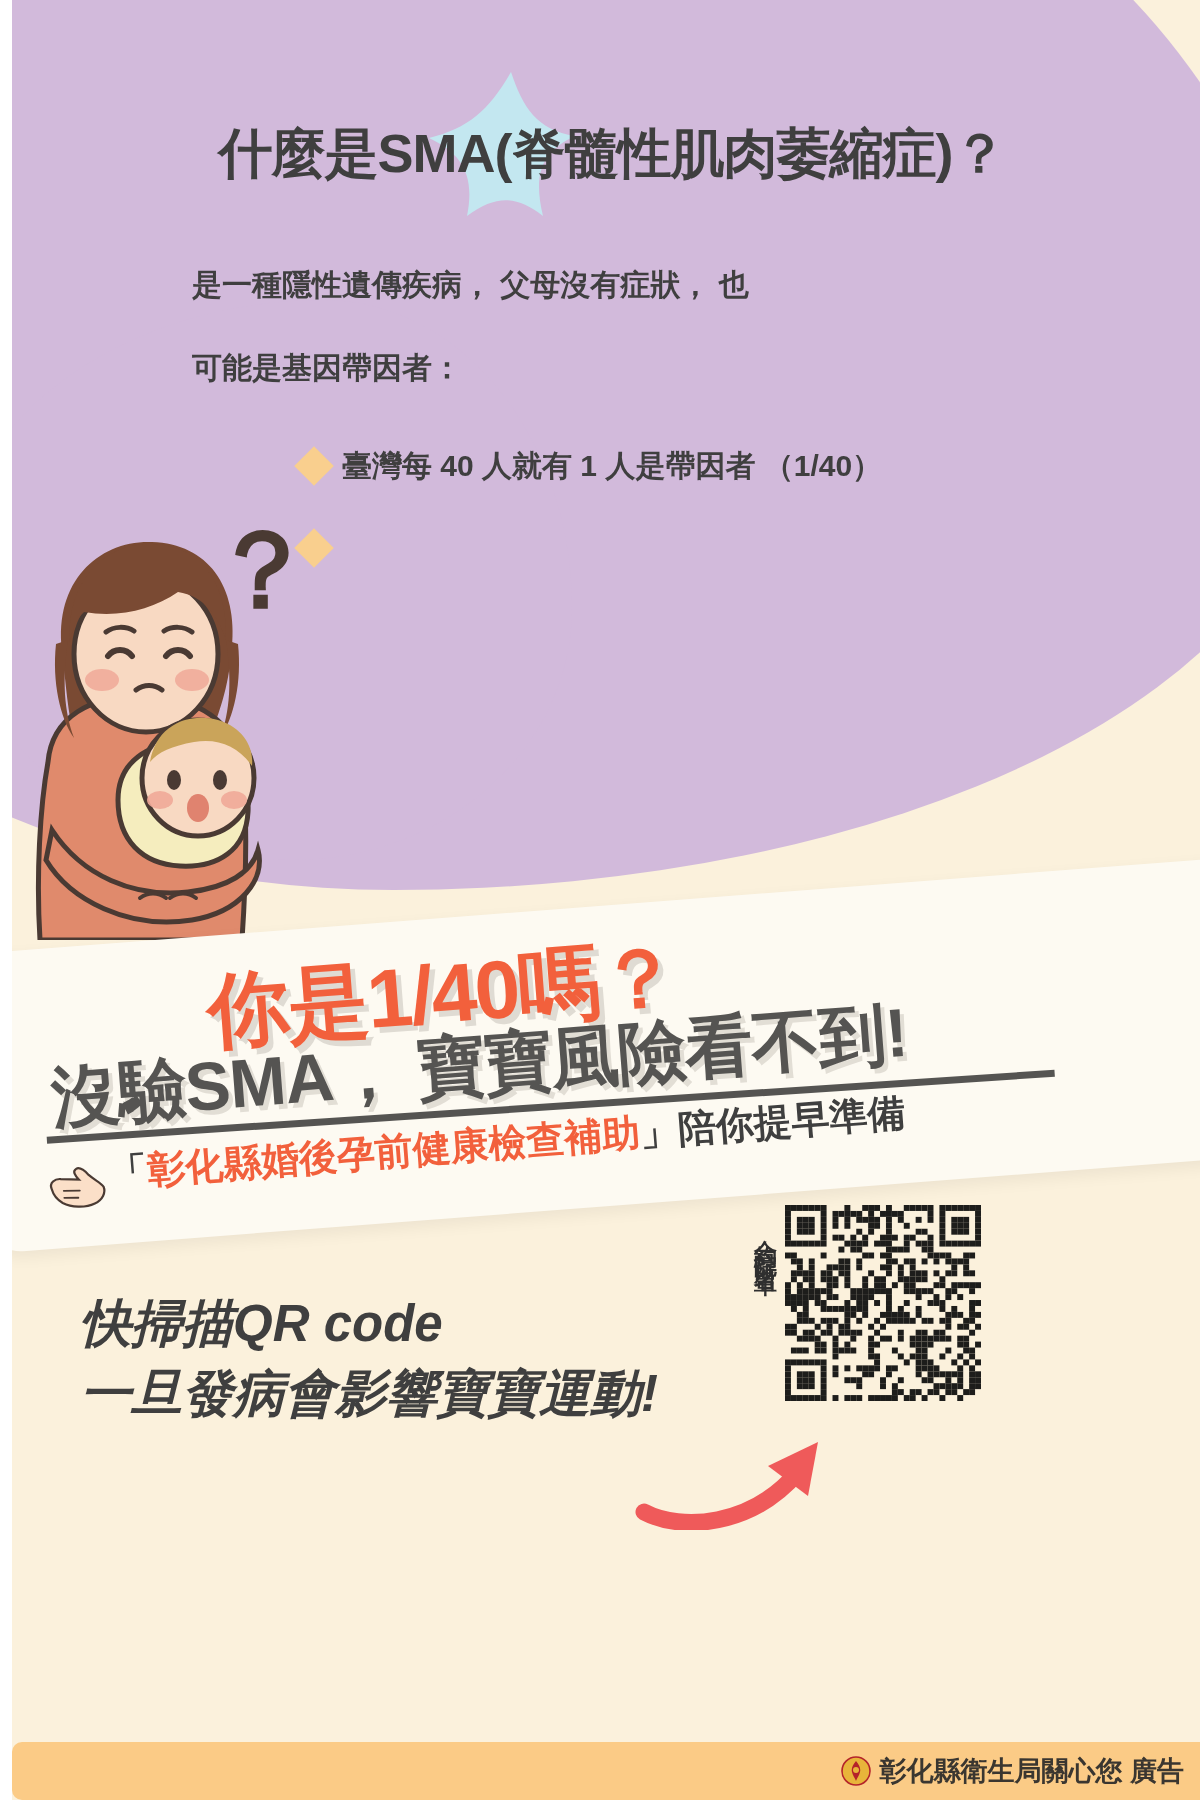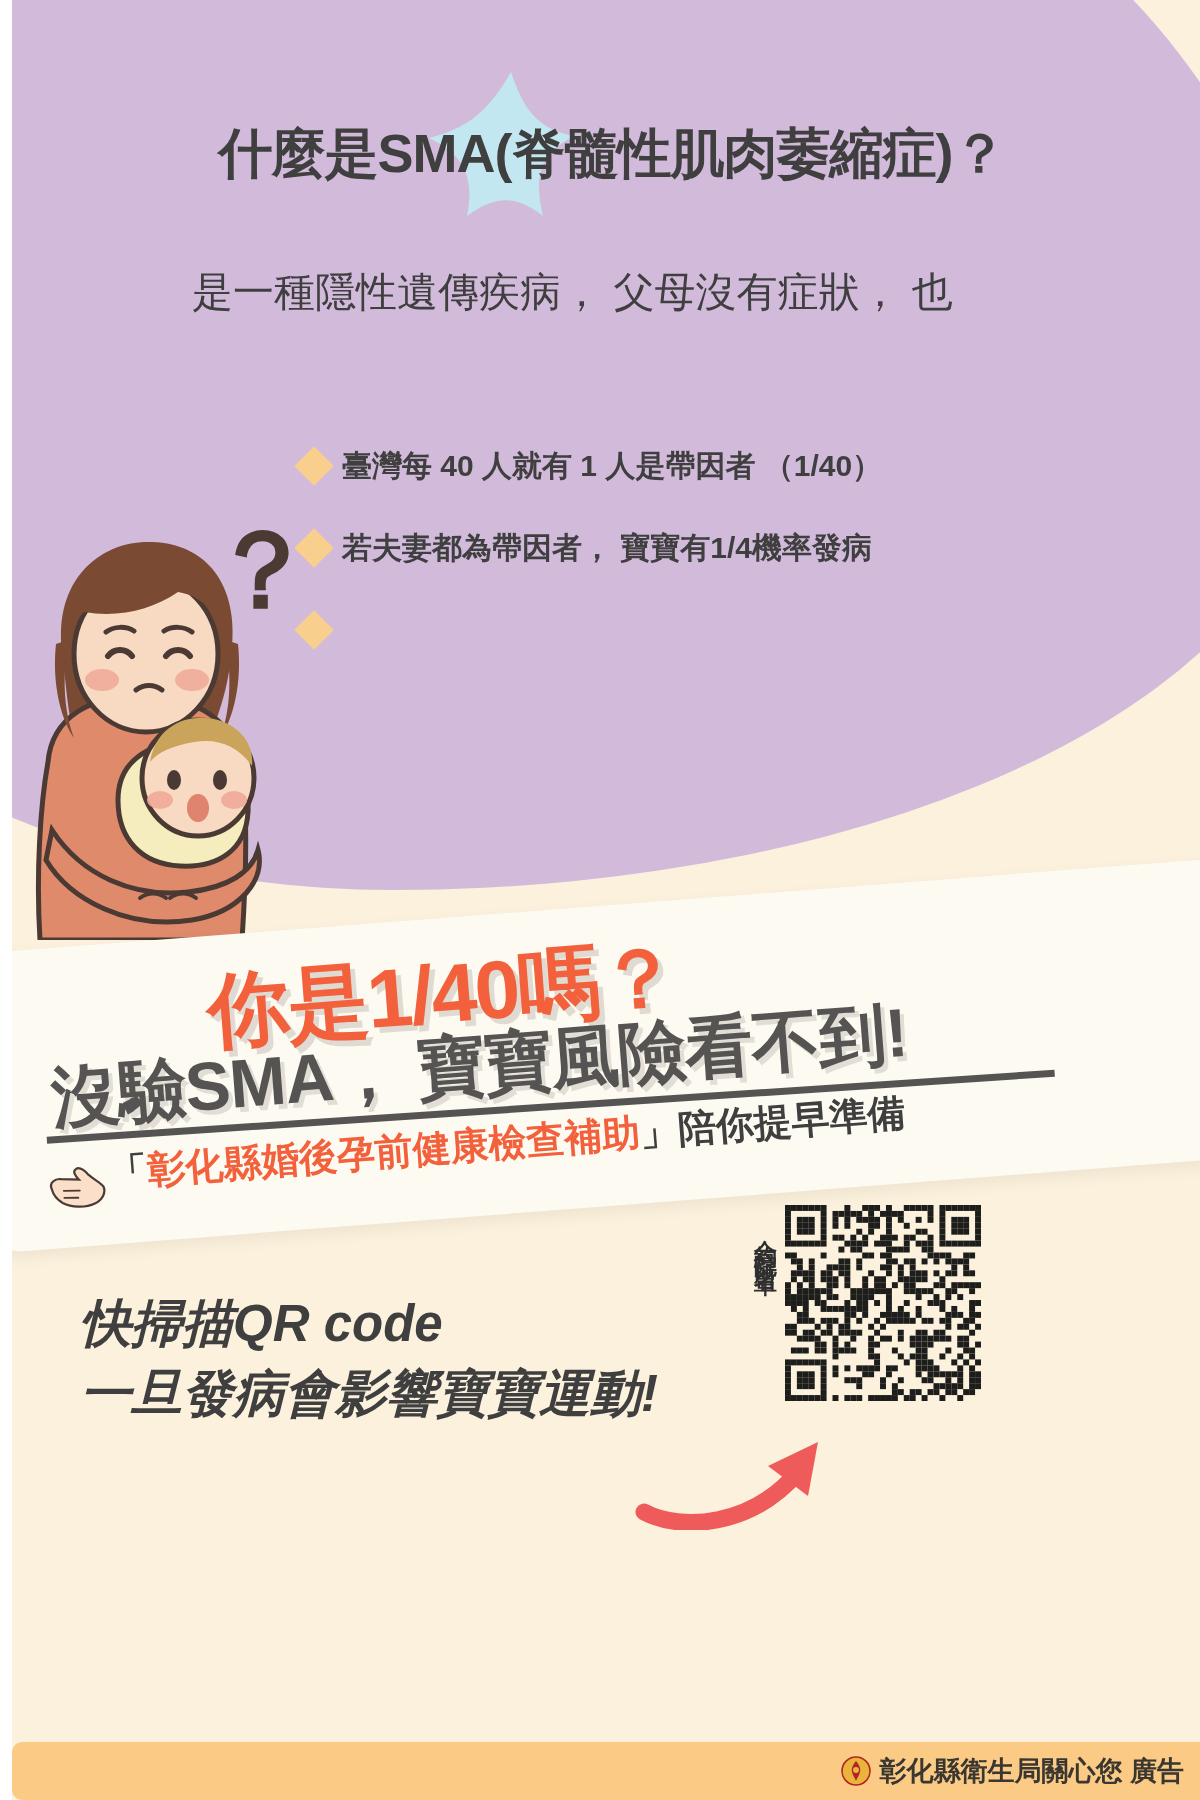--- a/index.html
+++ b/index.html
@@ -50,22 +50,22 @@
     z-index: 5;
     font-size: 54px;
     font-weight: bold;
     color: #3f3f3f;
     letter-spacing: -1px;
     white-space: nowrap;
   }
   .para {
     position: absolute;
     left: 180px; z-index: 5;
-    font-size: 41px;
-    font-weight: normal;
+    font-size: 30px;
+    font-weight: bold;
     color: #3f3f3f;
     white-space: nowrap;
   }
   .para.l1 { top: 265px; }
   .para.l2 { top: 348px; }
 
   .bullets {
     position: absolute;
     left: 288px; top: 425px;
     z-index: 6;
@@ -237,29 +237,26 @@
   <div class="blob2"></div>
 
   <svg class="star" viewBox="0 0 215 200">
     <path d="M106 2 C118 38 132 60 170 66 C136 82 128 104 138 146
              C112 126 92 124 62 146 C70 106 58 84 24 68 C64 58 84 40 106 2 Z" fill="#c3e7f0"></path>
   </svg>
 
   <div class="title">什麼是SMA(脊髓性肌肉萎縮症)？</div>
 
   <div class="para l1">是一種隱性遺傳疾病， 父母沒有症狀， 也</div>
+  <div class="para l2">可能是基因帶因者：</div>
 
   <div class="bullets">
     <div class="bullet">
       <span class="diamond"></span>
       <span class="bullet-text">臺灣每 40 人就有 1 人是帶因者 （1/40）</span>
-    </div>
-    <div class="bullet">
-      <span class="diamond"></span>
-      <span class="bullet-text">若夫妻都為帶因者， 寶寶有1/4機率發病</span>
     </div>
     <div class="bullet">
       <span class="diamond"></span>
     </div>
   </div>
 
   <div class="qmark">？</div>
 
   <svg class="mom" viewBox="0 0 330 440">
 

